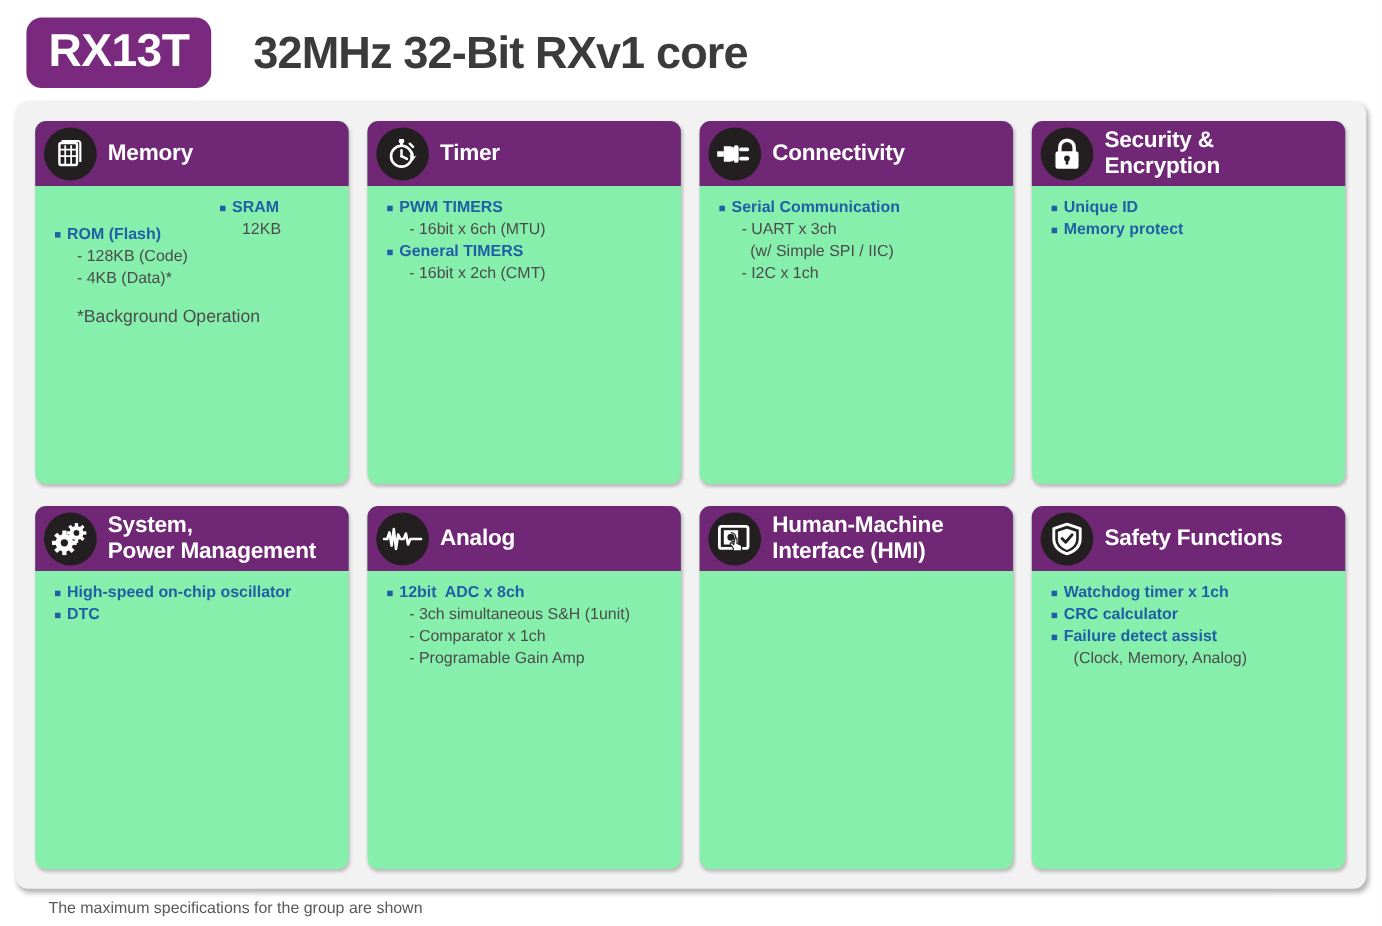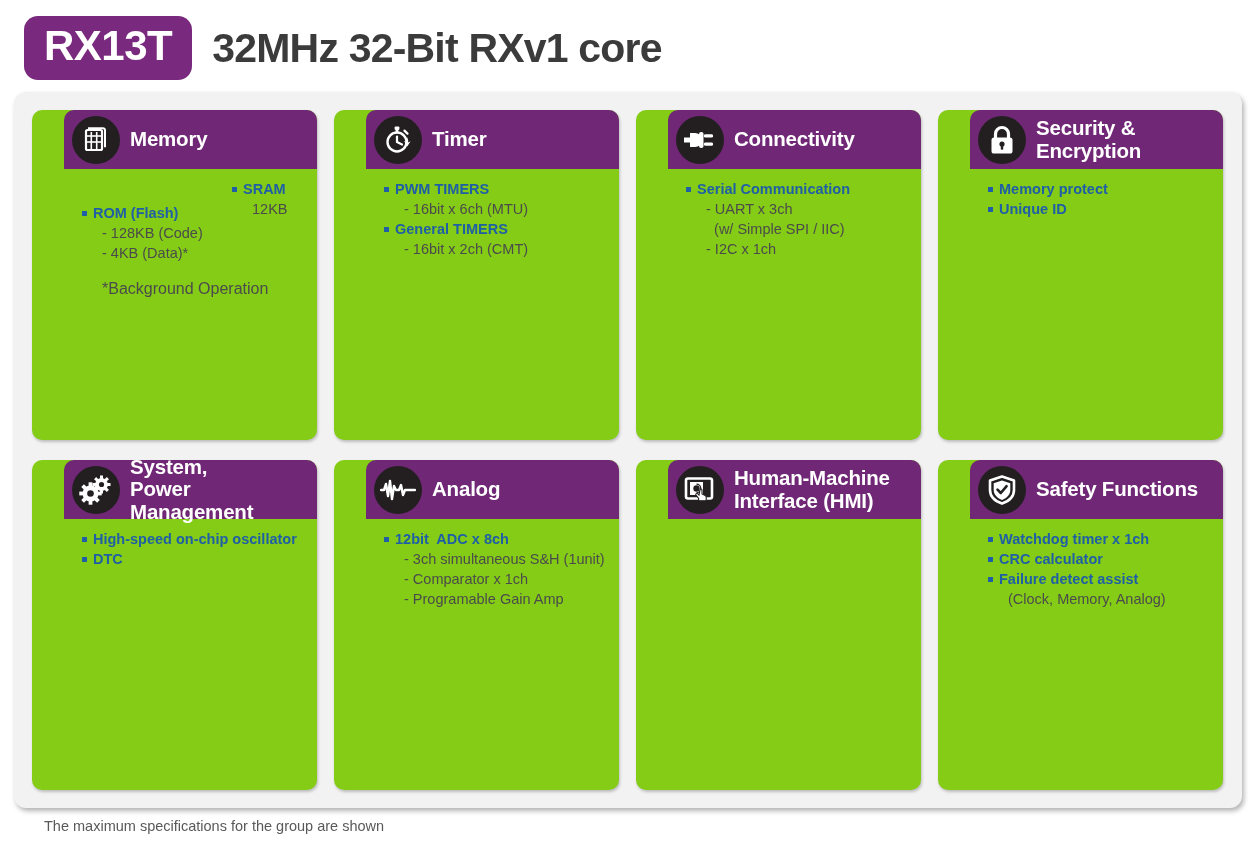--- a/index.html
+++ b/index.html
@@ -27,21 +27,21 @@
     padding: 6px 20px 10px 20px;
     line-height: 1;
     height: 64px;
     display: flex; align-items: center;
   }
   #core-title {
     color: #3B3B3B;
     font-size: 41px;
     font-weight: bold;
     letter-spacing: -0.8px;
-    margin-left: 20px;
+    margin-left: 38px;
     white-space: nowrap;
     text-align: center;
   }
 
   
   #panel {
     position: absolute;
     left: 14px; top: 92px;
     width: 1228px; height: 716px;
     background: #F2F2F2;
@@ -55,26 +55,25 @@
     left: 18px; top: 18px;
     width: 1192px; height: 680px;
     display: grid;
     grid-template-columns: repeat(4, 285px);
     grid-template-rows: 330px 330px;
     column-gap: 17px;
     row-gap: 20px;
   }
 
   .card {
-    background: #84cc16;
+    background: #86efac;
     border-radius: 10px;
     position: relative;
     box-shadow: 1px 2px 3px rgba(0,0,0,0.22);
     overflow: visible;
-    padding-left: 32px;
   }
 
   .card-header {
     height: 59px;
     background: #702876;
     border-radius: 10px 10px 0 0;
     display: flex;
     align-items: center;
     position: relative;
   }
@@ -243,22 +242,22 @@
       <path d="M6.5 13 v-4 a6.5 6.5 0 0 1 13 0 v4" fill="none" stroke="#fff" stroke-width="3.2"></path>
       <rect x="2.5" y="12.5" width="21" height="16" rx="2.6" fill="#fff"></rect>
       <circle cx="13" cy="19" r="2.6" fill="#231F20"></circle>
       <rect x="11.8" y="19" width="2.4" height="5.6" fill="#231F20"></rect>
     </svg>
           </div>
           <div class="card-title">Security &amp;
 Encryption</div>
         </div>
         <div class="card-body">
+          <div class="b1">Unique ID</div>
           <div class="b1">Memory protect</div>
-          <div class="b1">Unique ID</div>
         </div>
       </div>
       <div class="card">
         <div class="card-header">
           <div class="card-icon">
             <svg width="34" height="30" viewBox="0 0 34 30">
       <g fill="#fff">
         <circle cx="22.5" cy="9.5" r="6.4"></circle>
         <circle cx="22.5" cy="9.5" r="2.6" fill="#231F20"></circle>
         <g transform="translate(22.5,9.5)">

